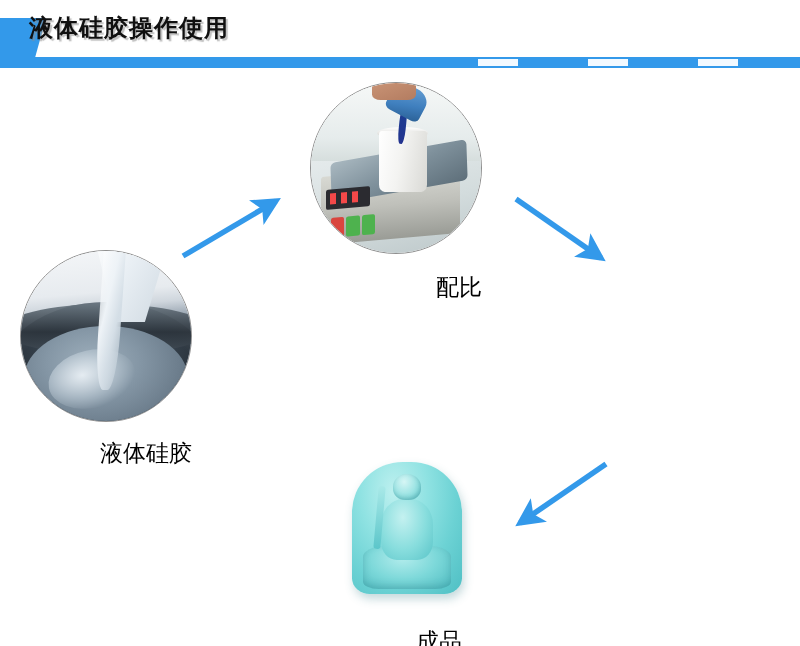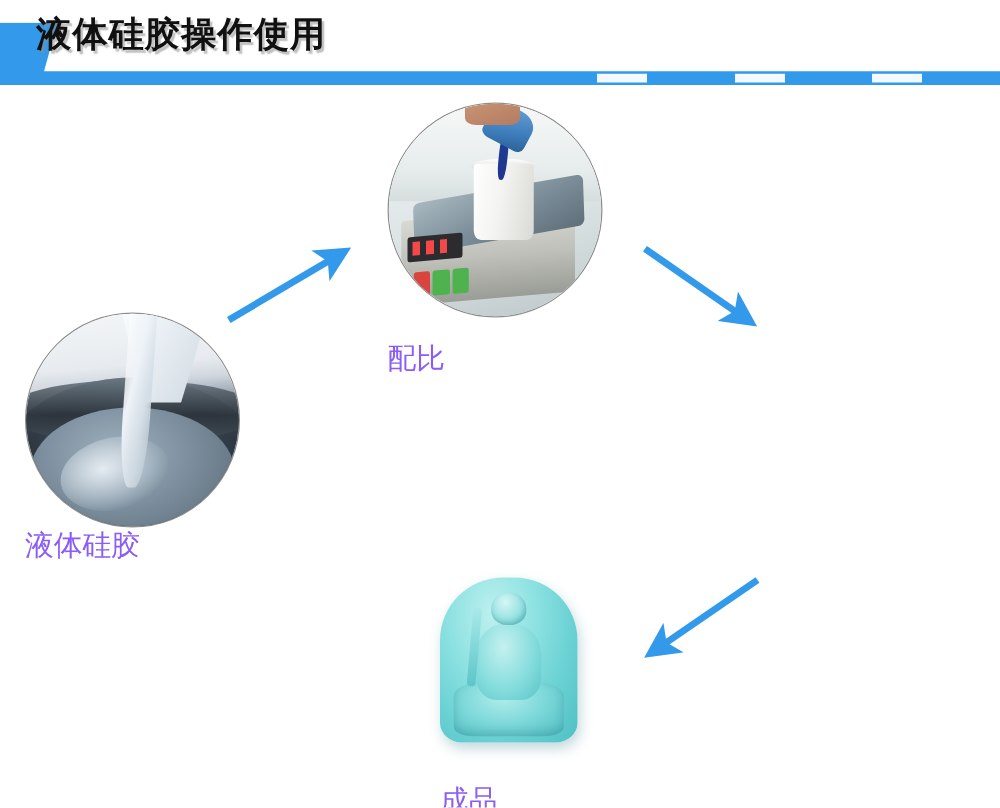--- a/index.html
+++ b/index.html
@@ -21,21 +21,21 @@
     width: 800px; height: 70px;
   }
   .header-wedge {
     position: absolute; left: 0; top: 18px;
     width: 46px; height: 40px;
     background: #3399ea;
     clip-path: polygon(0 0, 100% 0, 76% 100%, 0 100%);
   }
   .header-title {
     position: absolute; left: 29px; top: 6px;
-    font-size: 28px; line-height: 44px;
+    font-size: 24px; line-height: 44px;
     font-weight: bold;
     letter-spacing: 1px;
     color: #101010;
     text-shadow: 2px 2px 1px rgba(140,140,140,0.55);
     white-space: nowrap;
     z-index: 3;
   }
   .header-rule {
     position: absolute; left: 0; top: 57px;
     width: 800px; height: 11px;
@@ -49,25 +49,25 @@
       rgba(0,0,0,0) 0px, rgba(0,0,0,0) 70px,
       #f2f9ff 70px, #f2f9ff 110px
     );
   }
 
   
   .stage { position: absolute; left: 0; top: 70px; width: 800px; height: 576px; }
 
   .node { position: absolute; }
   .node-label {
-    text-align: left;
+    text-align: right;
     font-size: 23px;
     line-height: 30px;
     font-weight: normal;
-    color: #8b5cf6;
+    color: #000000;
     white-space: nowrap;
   }
 
   
   .photo-circle {
     border-radius: 50%;
     overflow: hidden;
     position: relative;
     border: 1px solid #8e8e8e;
   }
@@ -301,21 +301,21 @@
   <div class="node" id="node-liquid">
     <div class="photo-circle">
       <div class="ls-bg"></div>
       <div class="ls-bowl"></div>
       <div class="ls-bowl-rim"></div>
       <div class="ls-pool"></div>
       <div class="ls-swirl"></div>
       <div class="ls-funnel"></div>
       <div class="ls-stream"></div>
     </div>
-    <div class="node-label" style="width:172px;margin-top:0;">液体硅胶</div>
+    <div class="node-label" style="width:172px;margin-top:16px;">液体硅胶</div>
   </div>
 
   <div class="node" id="node-ratio">
     <div class="photo-circle">
       <div class="rt-bg"></div>
       <div class="rt-wall"></div>
       <div class="rt-scale-body"></div>
       <div class="rt-scale-plate"></div>
       <div class="rt-display"></div>
       <div class="rt-keys">

